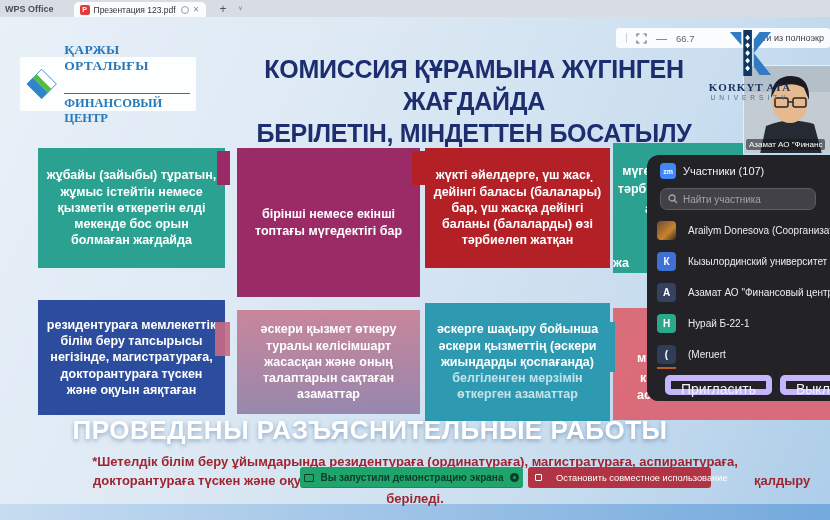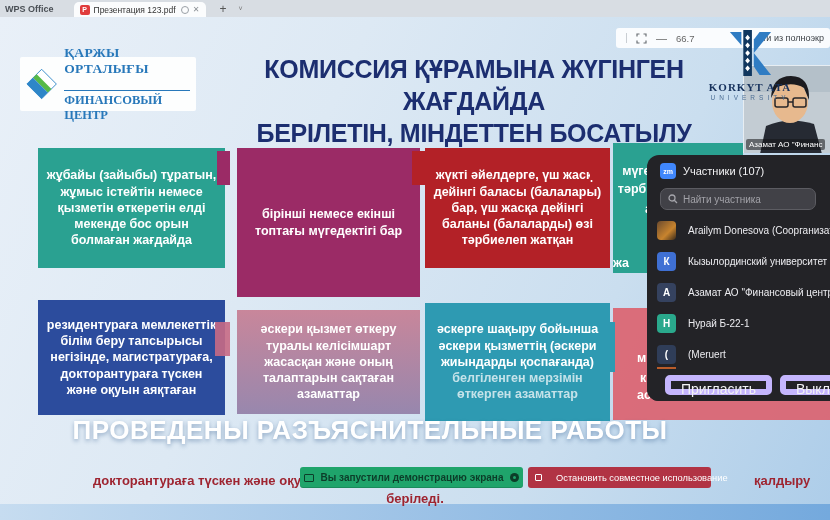--- a/index.html
+++ b/index.html
@@ -35,21 +35,21 @@
 
   
   .korkyt { position:absolute; left:694px; top:13px; width:112px; text-align:center; z-index:60; }
   .k1 { font-family:"Liberation Serif", serif; font-size:11px; font-weight:bold; color:#16315c; letter-spacing:1px; margin-top:1px; }
   .k2 { font-size:6.5px; color:#4d6f95; letter-spacing:4px; margin-top:1px; }
 
   
   .fin-logo { position:absolute; left:20px; top:40px; width:176px; height:54px; background:#fdfefe; border-radius:2px;
     display:flex; align-items:center; gap:7px; padding:4px 6px; }
   .fin-text { font-family:"Liberation Serif", serif; color:#2878ba; }
-  .fin1 { font-size:13.5px; font-weight:bold; letter-spacing:.3px; border-bottom:1.5px solid #2878ba; padding-bottom:13px; }
+  .fin1 { font-size:13.5px; font-weight:bold; letter-spacing:.3px; border-bottom:1.5px solid #2878ba; padding-bottom:19px; }
   .fin2 { font-size:12.5px; font-weight:bold; margin-top:2px; }
 
   
   .slide-title { position:absolute; left:198px; top:36px; width:552px; text-align:center;
     font-size:25px; line-height:32px; font-weight:800; color:#1c2e70; letter-spacing:-.3px; }
 
   
   .bx { position:absolute; color:#fff; font-weight:bold; font-size:12.5px; line-height:1.3; text-align:center; z-index:10; }
   .btxt { position:absolute; inset:0; display:flex; align-items:center; justify-content:center; padding:10px 8px; }
   .b11 { left:38px;  top:131px; width:187px; height:120px; background:#2aa191; }
@@ -229,20 +229,21 @@
       </div>
     </div>
     <div class="bx b24">
       <div class="frag f1">м</div>
       <div class="frag f2">к</div>
       <div class="frag f3">ас</div>
     </div>
 
     <div class="overlay-title">ПРОВЕДЕНЫ РАЗЪЯСНИТЕЛЬНЫЕ РАБОТЫ</div>
 
+    <div class="note note1">*Шетелдік білім беру ұйымдарында резидентураға (ординатураға), магистратураға, аспирантураға,</div>
     <div class="note note2l">докторантураға түскен және оқуы</div>
     <div class="note note2r">қалдыру</div>
     <div class="note note3">беріледі.</div>
 
     <div class="share-green">
       <span class="mon"></span>
       <span class="txt">Вы запустили демонстрацию экрана</span>
       <span class="eye"></span>
     </div>
     <div class="share-red">

